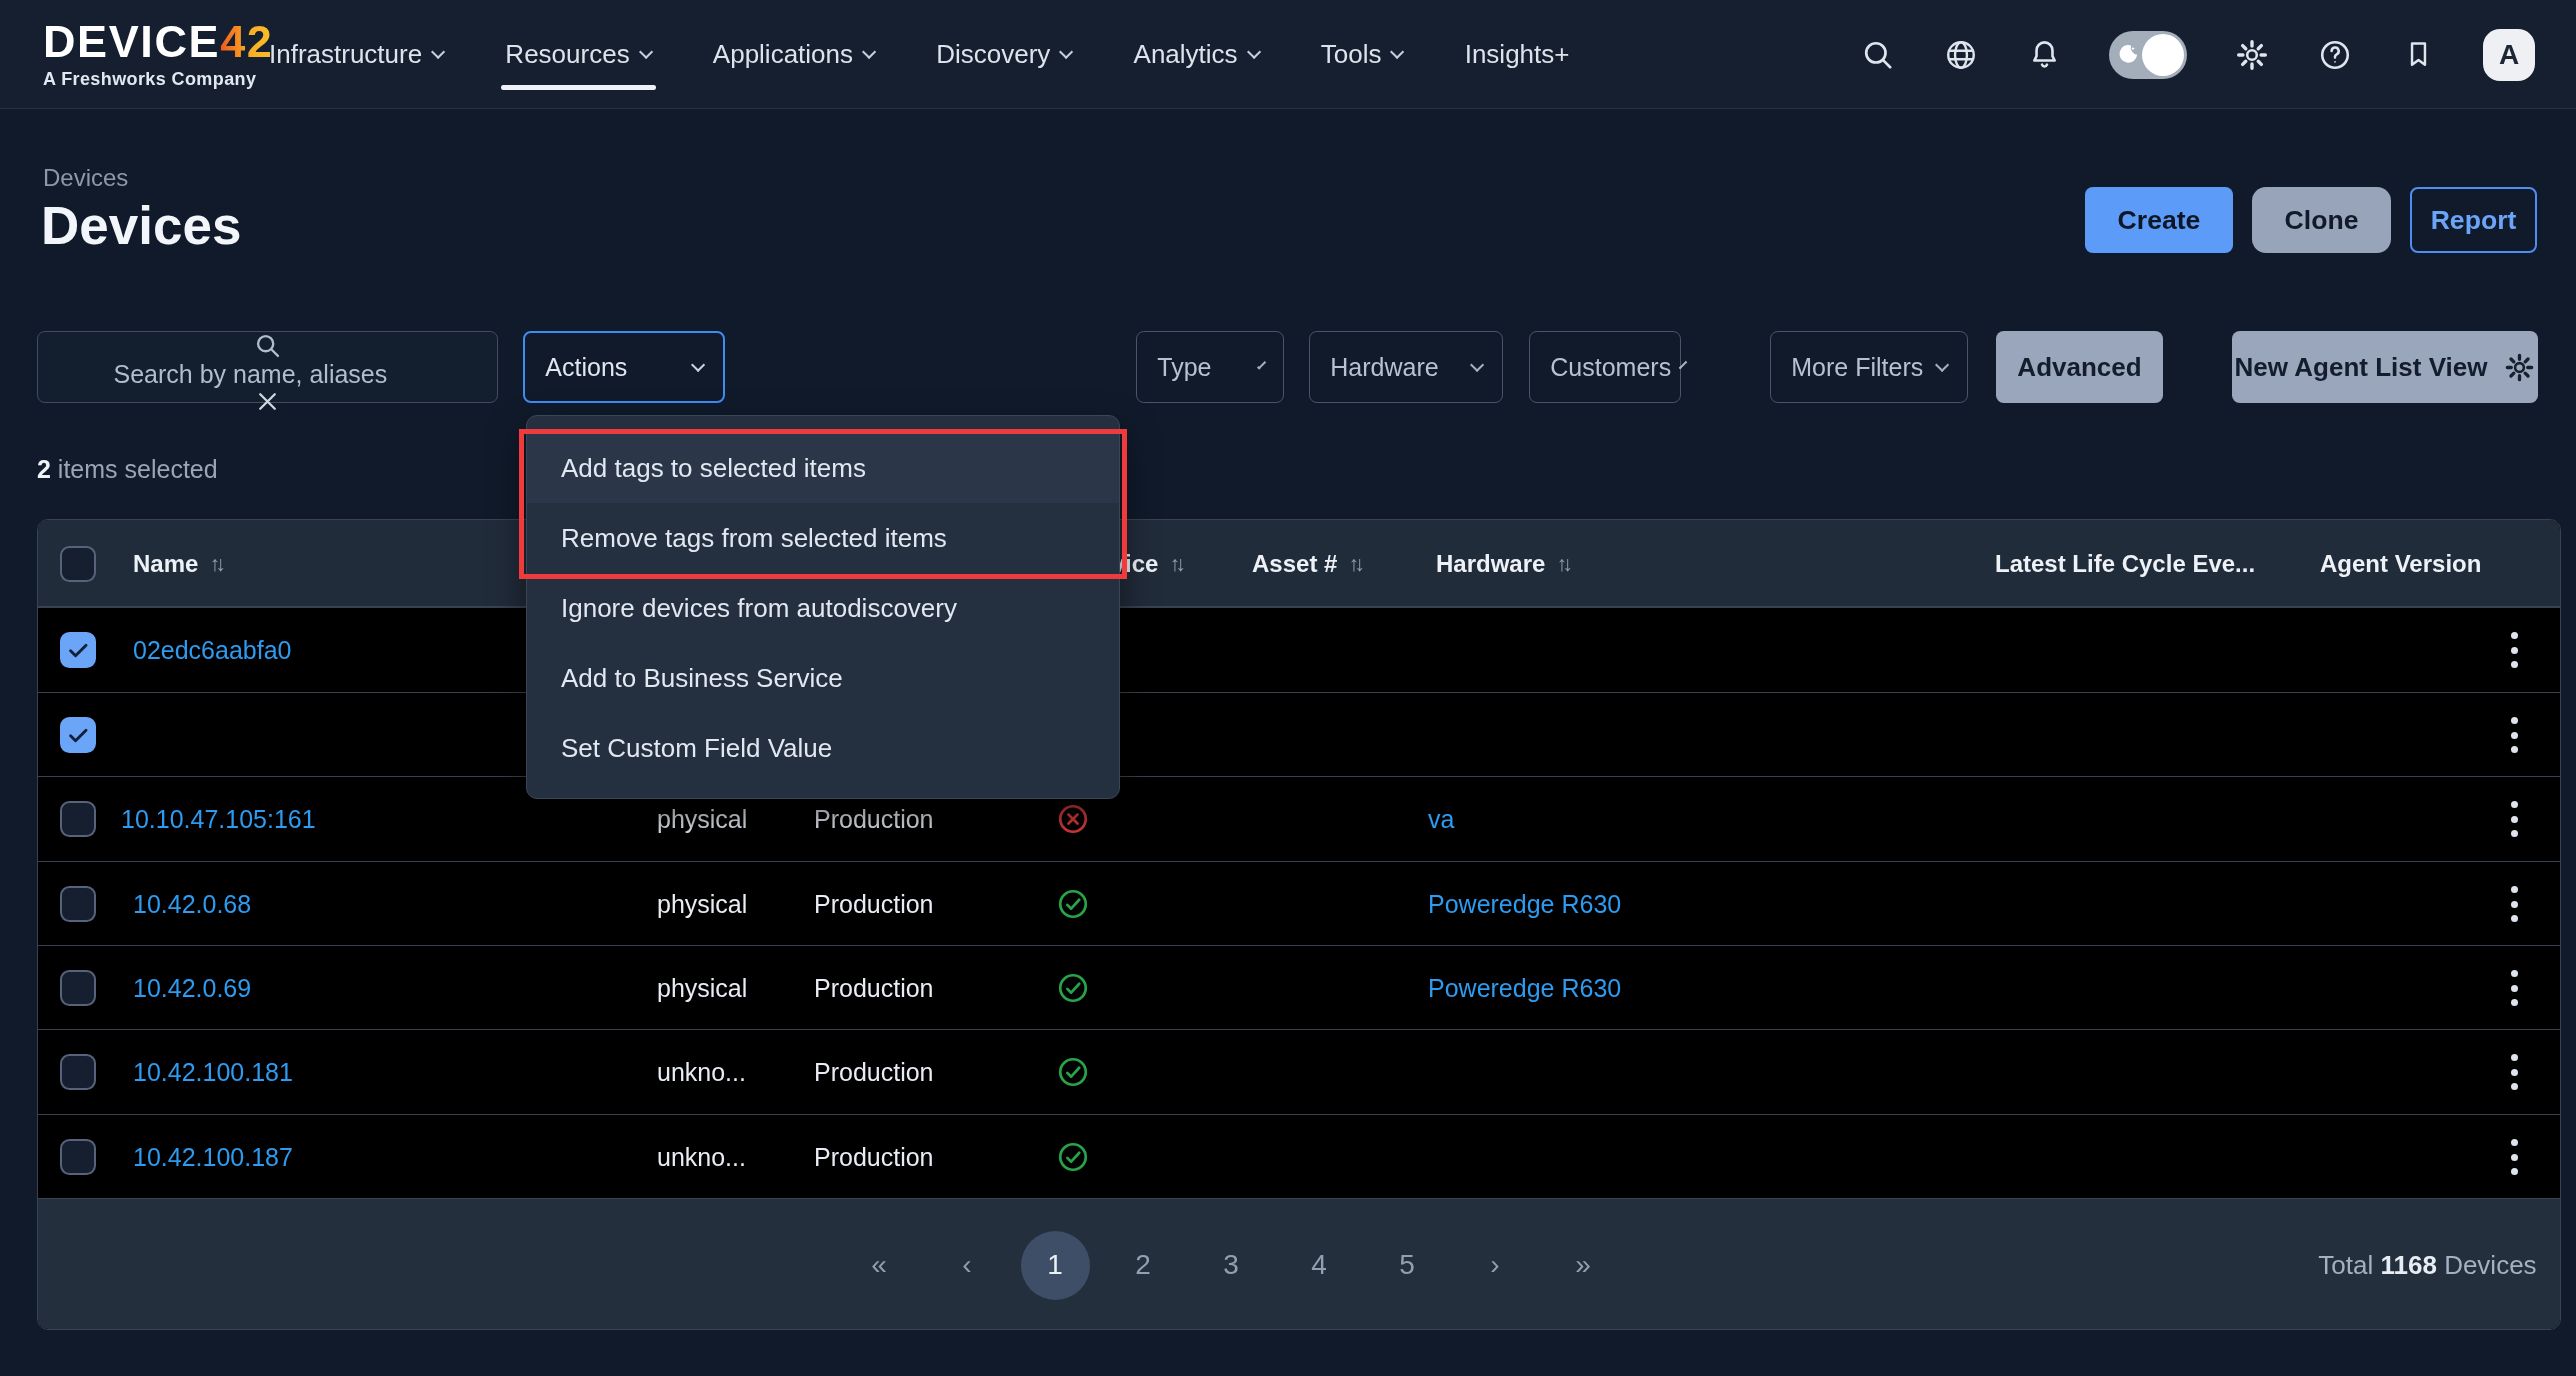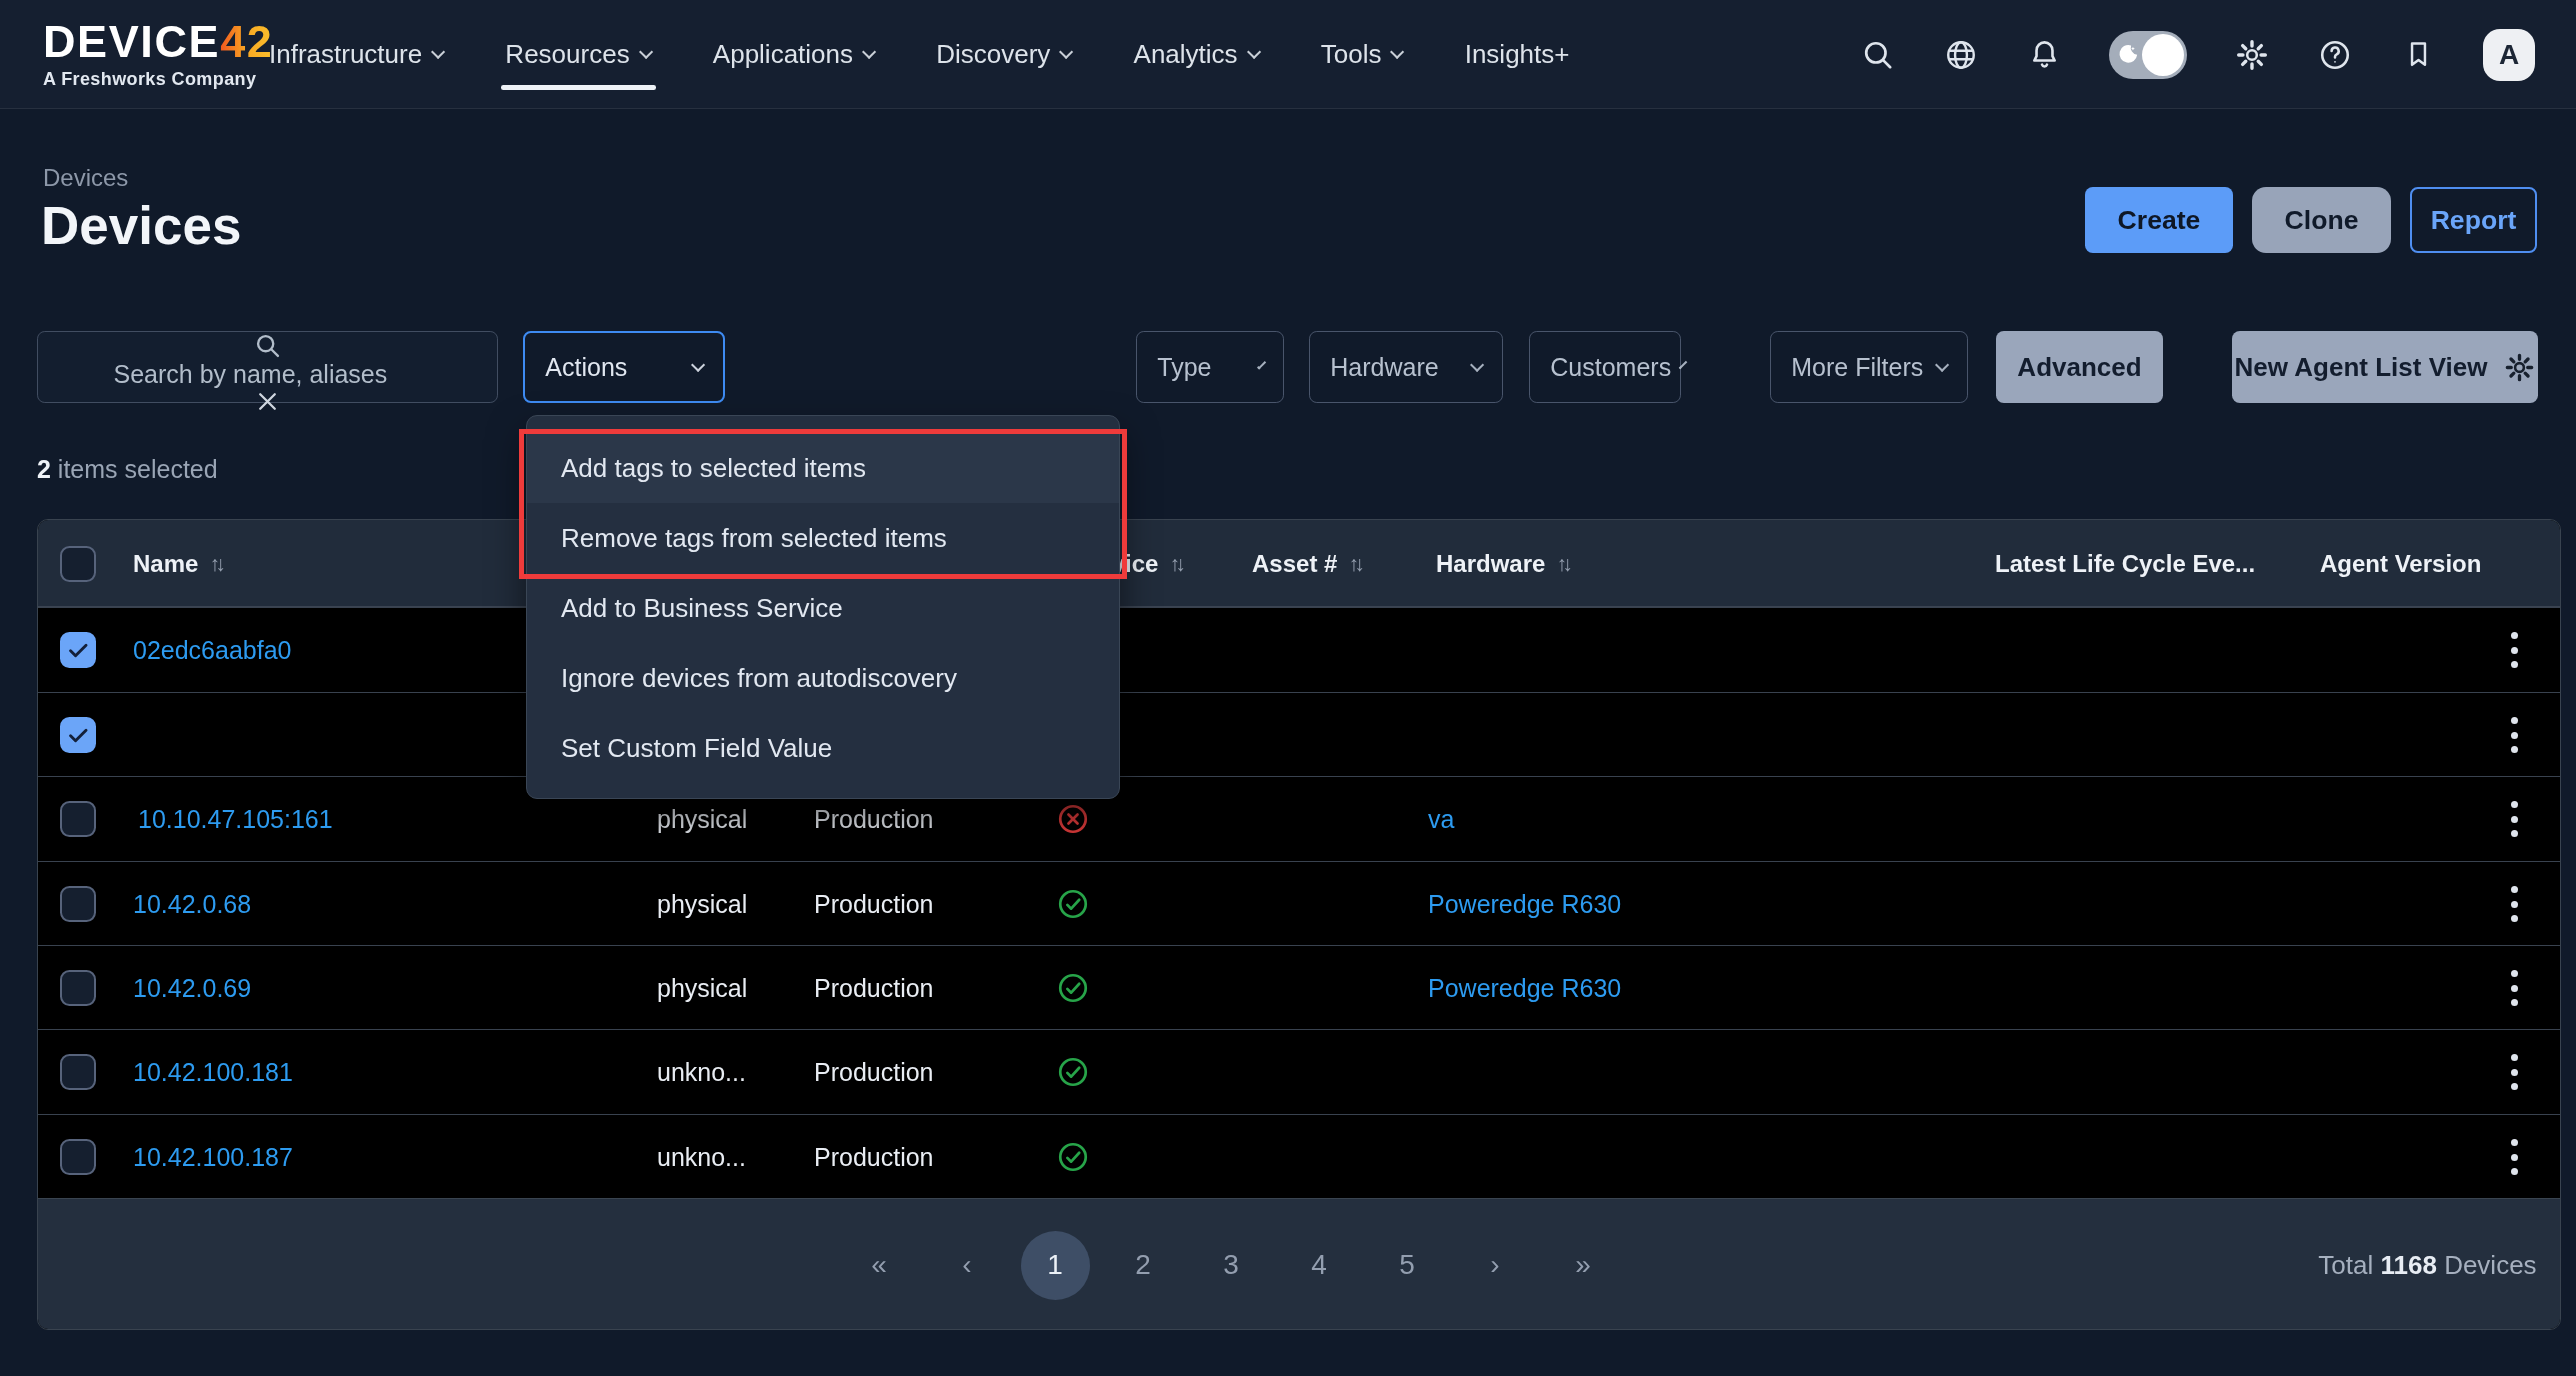--- a/index.html
+++ b/index.html
@@ -302,21 +302,21 @@
           </svg>
         </span>
         <div class="kebab">
           <i></i>
           <i></i>
           <i></i>
         </div>
       </div>
       <div class="trow" style="top: 256px;">
         <span class="cb"></span>
-        <div class="cell link" style="left: 100px;">10.10.47.105:161</div>
+        <div class="cell link" style="left: 83px;">10.10.47.105:161</div>
         <div class="cell" style="left: 619px;">physical</div>
         <div class="cell" style="left: 776px;">Production</div>
         <div class="cell" style="left: 1018px;">
           <svg viewBox="0 0 24 24" width="34" height="34" fill="none" stroke="#e23c3c" stroke-width="1.9">
             <circle cx="12" cy="12" r="9"></circle>
             <path d="M8.8 8.8l6.4 6.4M15.2 8.8l-6.4 6.4" stroke-linecap="round"></path>
           </svg>
         </div>
         <div class="cell link" style="left: 1390px;">va</div>
         <div class="kebab">
@@ -410,18 +410,18 @@
       </div>
     <div class="total">
       <span>Total</span> <b>1168</b> <span>Devices</span>
     </div>
   </div>
 </div>
 
 <div class="menu" id="actions-menu">
     <div class="menu-item hovered">Add tags to selected items</div>
     <div class="menu-item">Remove tags from selected items</div>
+    <div class="menu-item">Ignore devices from autodiscovery</div>
     <div class="menu-item">Add to Business Service</div>
-    <div class="menu-item">Ignore devices from autodiscovery</div>
     <div class="menu-item">Set Custom Field Value</div>
   </div>
 <div class="red-box" style="border-color: rgb(239, 59, 59);"></div>
 
 
 </body></html>

